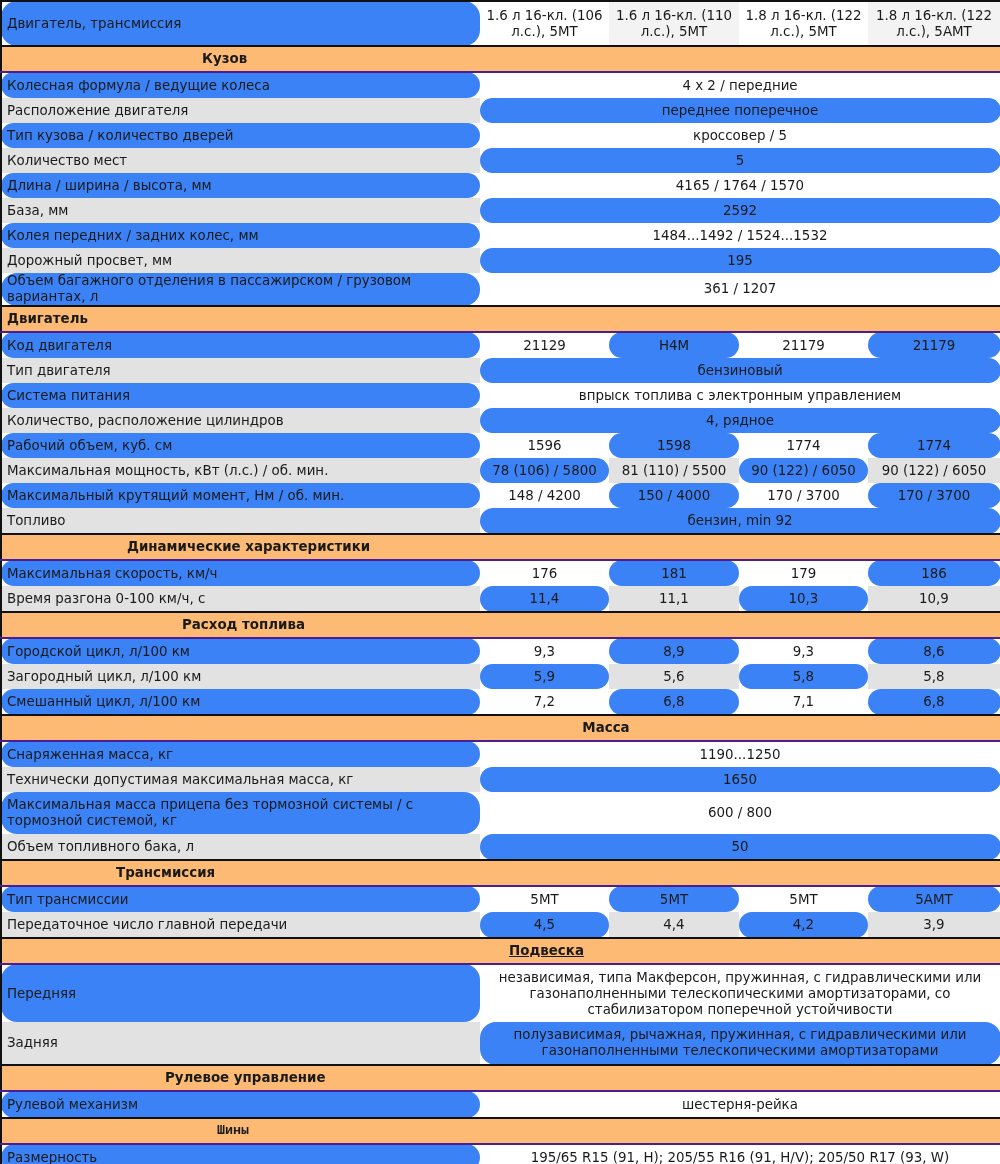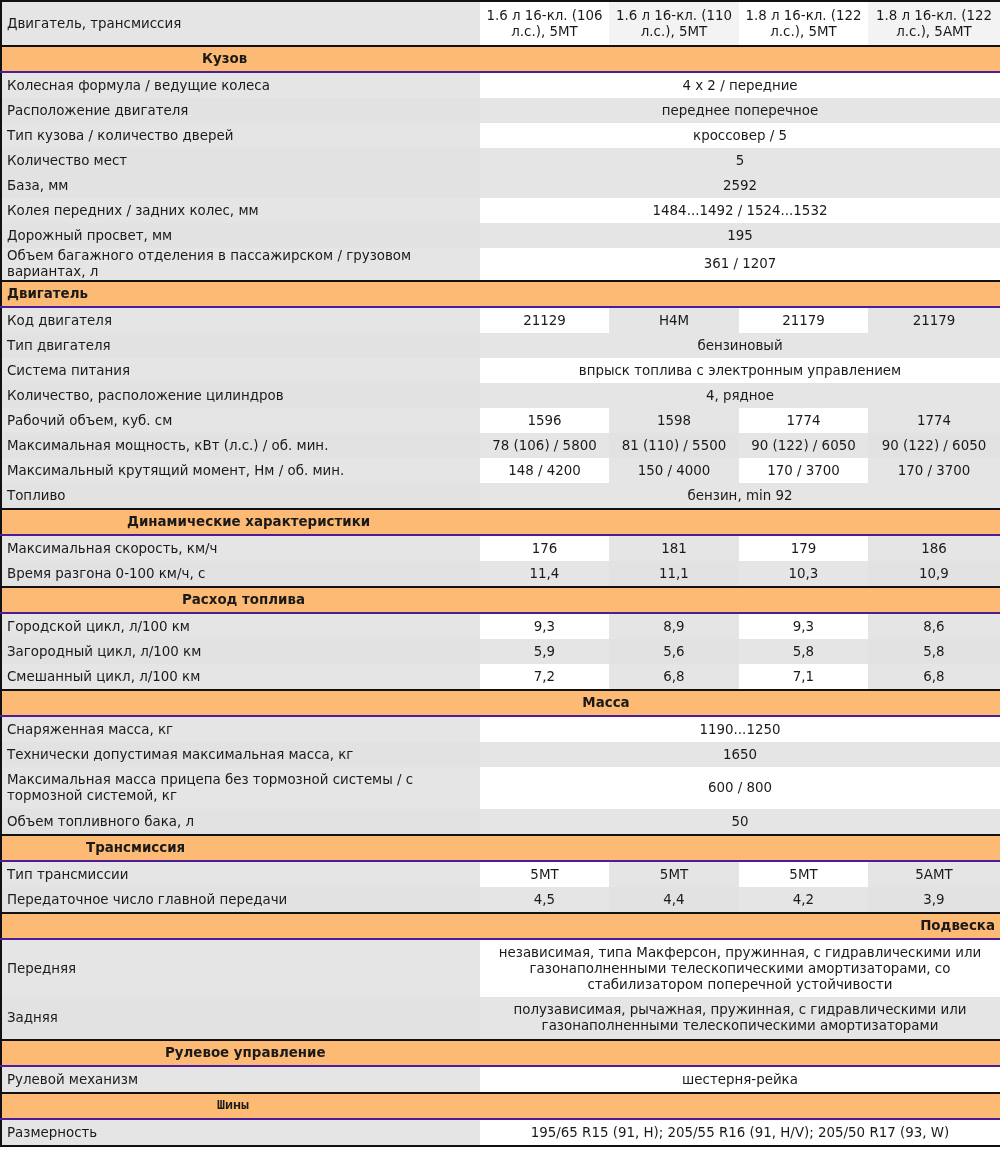--- a/index.html
+++ b/index.html
@@ -10,21 +10,21 @@
   td.label { text-align: left; padding-left: 6px; }
   td.val { text-align: center; }
   tr.row td { height: 25px; }
   tr.row.tall td { height: 42px; }
   tr.row.taller td { height: 57px; }
   tr.header-row td { height: 43px; }
   tr.section td { height: 24px; font-weight: bold; background: #fdba74; border-top: 2px solid #111; border-bottom: 2px solid #4c1d95; }
   tr.section td.sec-title { text-align: center; }
   tr.first-row td { border-top: 2px solid #111; }
   tr.last-row td { border-bottom: 2px solid #111; }
-  .bg-a { background: #e5e5e5; }
+  .bg-a { background: #3b82f6; border-radius: 16px; }
   .bg-b { background: #ffffff; }
   .bg-c { background: #e2e2e2; }
   .bg-d { background: #f3f3f3; }
 </style>
 </head>
 <body>
 
 <table id="spec-table">
   <colgroup>
     <col style="width:479px">
@@ -54,20 +54,24 @@
       </tr>
       <tr class="row outer">
         <td class="label bg-a">Тип кузова / количество дверей</td>
         <td colspan="4" class="val bg-b">кроссовер / 5</td>
       </tr>
       <tr class="row outer">
         <td class="label bg-c">Количество мест</td>
         <td colspan="4" class="val bg-a">5</td>
       </tr>
       <tr class="row outer">
+        <td class="label bg-a">Длина / ширина / высота, мм</td>
+        <td colspan="4" class="val bg-b">4165 / 1764 / 1570</td>
+      </tr>
+      <tr class="row outer">
         <td class="label bg-c">База, мм</td>
         <td colspan="4" class="val bg-a">2592</td>
       </tr>
       <tr class="row outer">
         <td class="label bg-a">Колея передних / задних колес, мм</td>
         <td colspan="4" class="val bg-b">1484...1492 / 1524...1532</td>
       </tr>
       <tr class="row outer">
         <td class="label bg-c">Дорожный просвет, мм</td>
         <td colspan="4" class="val bg-a">195</td>
@@ -177,38 +181,38 @@
       </tr>
       <tr class="row outer tall">
         <td class="label bg-a">Максимальная масса прицепа без тормозной системы / с тормозной системой, кг</td>
         <td colspan="4" class="val bg-b">600 / 800</td>
       </tr>
       <tr class="row outer last-row">
         <td class="label bg-c">Объем топливного бака, л</td>
         <td colspan="4" class="val bg-a">50</td>
       </tr>
       <tr class="section outer">
-        <td colspan="5" class="sec-title" style="text-align: left; padding-left: 84px;">Трансмиссия</td>
+        <td colspan="5" class="sec-title" style="text-align: left; padding-left: 114px;">Трансмиссия</td>
       </tr>
       <tr class="row outer">
         <td class="label bg-a">Тип трансмиссии</td>
         <td class="val bg-b">5МТ</td>
         <td class="val bg-a">5МТ</td>
         <td class="val bg-b">5МТ</td>
         <td class="val bg-a">5АМТ</td>
       </tr>
       <tr class="row outer last-row">
         <td class="label bg-c">Передаточное число главной передачи</td>
         <td class="val bg-a">4,5</td>
         <td class="val bg-c">4,4</td>
         <td class="val bg-a">4,2</td>
         <td class="val bg-c">3,9</td>
       </tr>
       <tr class="section outer">
-        <td colspan="5" class="sec-title" style="text-align: right; padding-left: 96px;">Подвеска</td>
+        <td colspan="5" class="sec-title" style="text-align: center; padding-left: 96px; text-decoration: underline;">Подвеска</td>
       </tr>
       <tr class="row outer taller">
         <td class="label bg-a">Передняя</td>
         <td colspan="4" class="val bg-b">независимая, типа Макферсон, пружинная, с гидравлическими или газонаполненными телескопическими амортизаторами, со стабилизатором поперечной устойчивости</td>
       </tr>
       <tr class="row outer tall last-row">
         <td class="label bg-c">Задняя</td>
         <td colspan="4" class="val bg-a">полузависимая, рычажная, пружинная, с гидравлическими или газонаполненными телескопическими амортизаторами</td>
       </tr>
       <tr class="section outer">

